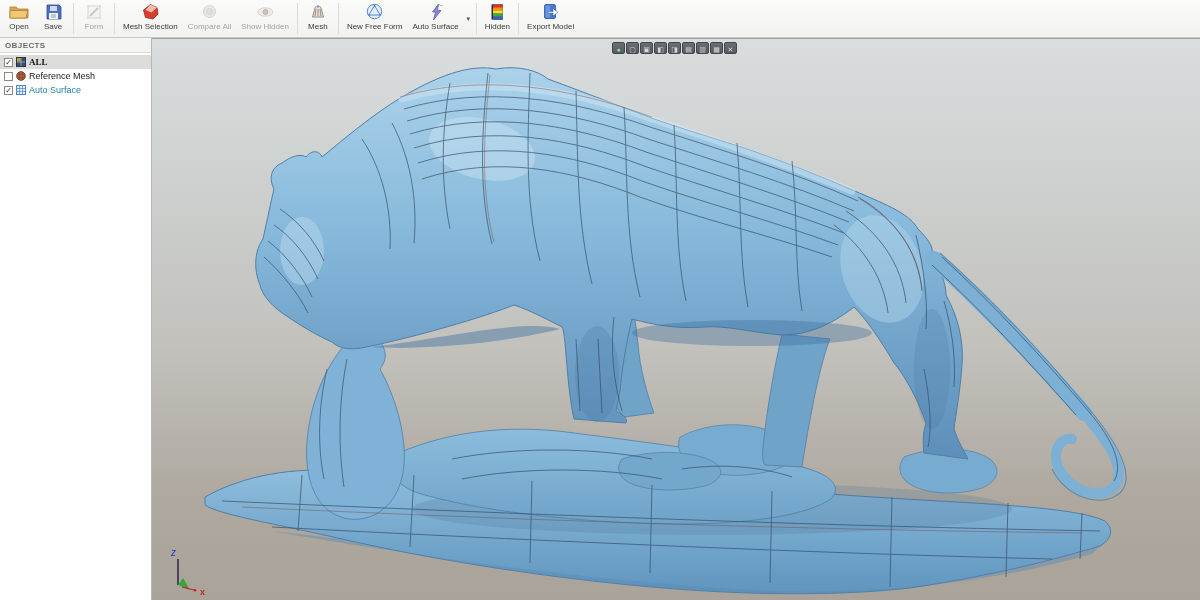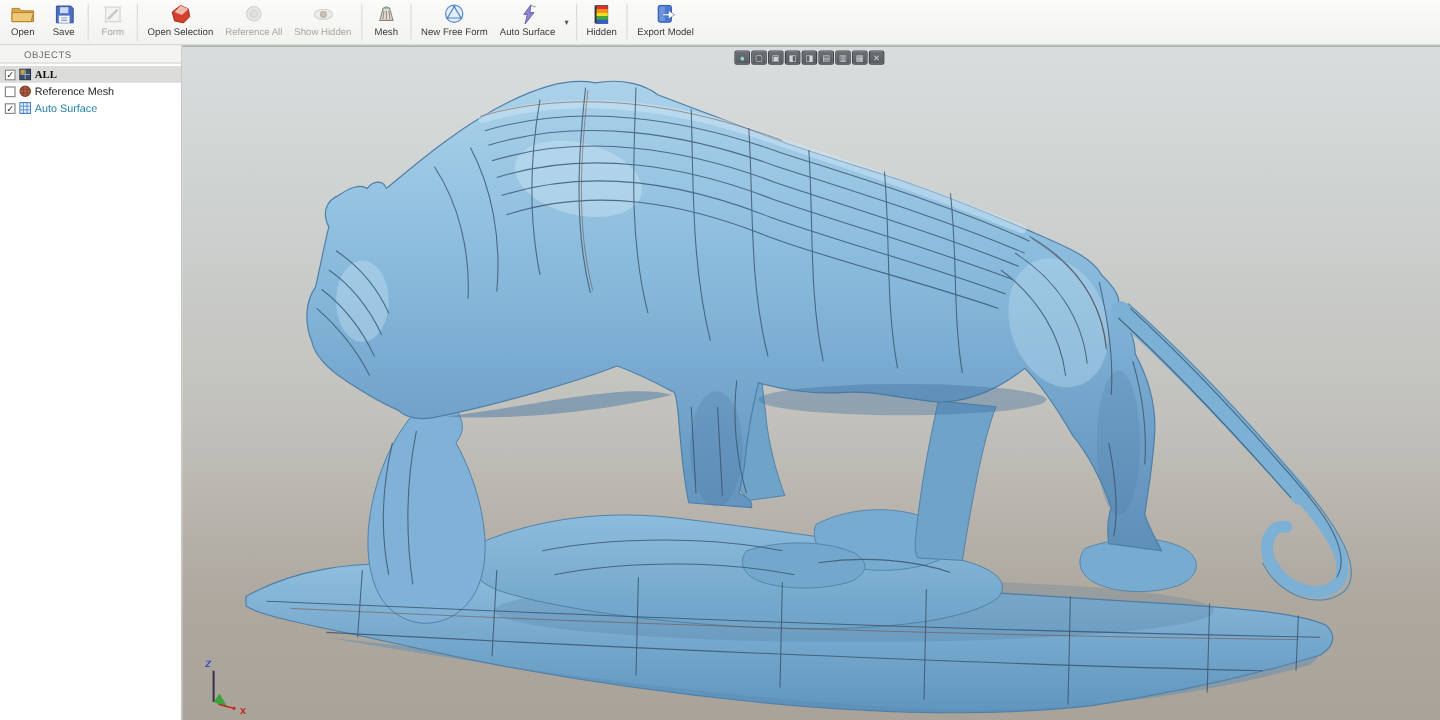--- a/index.html
+++ b/index.html
@@ -16,22 +16,22 @@
   .tb-label { font-size:8px; color:#3a3a3a; margin-top:1px; white-space:nowrap; }
   .tb-btn.disabled .tb-label { color:#a9a59f; }
   .tb-btn.disabled .tb-ico { opacity:.6; filter:grayscale(60%); }
   .tb-sep { width:1px; background:#dcdcd8; margin:3px 3px; }
   .tb-caret { display:flex; align-items:center; justify-content:center; width:9px;
     font-size:7px; color:#555; background:transparent; border:none; cursor:pointer; }
 
   
   .sidebar { position:absolute; left:0; top:38px; width:152px; height:562px;
     background:#ffffff; border-right:1px solid #b6b6b2; }
-  .sb-header { height:15px; line-height:15px; padding-left:20px; font-size:8px;
-    font-weight:normal; letter-spacing:.4px; color:#6a6a66;
+  .sb-header { height:15px; line-height:15px; padding-left:5px; font-size:8px;
+    font-weight:bold; letter-spacing:.4px; color:#6a6a66;
     background:#f4f4f2; border-bottom:1px solid #d7d7d3; }
   .tree { padding-top:2px; }
   .tree-row { display:flex; align-items:center; height:14px; font-size:9px; color:#222;
     padding-left:4px; cursor:default; }
   .tree-row.selected { background:#dcdcda; }
   .tree-row.child { }
   .cbx { width:9px; height:9px; border:1px solid #8a8a86; background:#fff; margin-right:3px;
     font-size:8px; line-height:7px; text-align:center; color:#333; flex:0 0 auto; }
   .t-ico { width:10px; height:10px; margin-right:3px; flex:0 0 auto; }
   .lbl-bold { font-weight:bold; color:#111;font-family:Liberation Serif, serif; }
@@ -100,31 +100,31 @@
 
   <div class="tb-sep"></div>
 
   <button class="tb-btn">
     <span class="tb-ico">
       <svg width="19" height="18" viewBox="0 0 19 18">
           <path d="M9.5,1.5 L16,4.5 L17,11 L12,16 L4.5,14.5 L2.5,7 Z" fill="#d5402c" stroke="#9c2a1a" stroke-width=".8"></path>
           <path d="M9.5,1.5 L16,4.5 L10.5,9.5 L4.5,7 Z" fill="#f3c9bd" opacity=".9"></path>
         </svg>
     </span>
-    <span class="tb-label">Open Selection</span>
+    <span class="tb-label">Mesh Selection</span>
   </button>
 
   <button class="tb-btn disabled">
     <span class="tb-ico">
       <svg width="17" height="17" viewBox="0 0 17 17">
           <circle cx="8.5" cy="8.5" r="6" fill="#e4ded6" stroke="#c3bcb2"></circle>
           <circle cx="8.5" cy="8.5" r="3" fill="#d6cec2" stroke="#c3bcb2"></circle>
         </svg>
     </span>
-    <span class="tb-label">Reference All</span>
+    <span class="tb-label">Compare All</span>
   </button>
 
   <button class="tb-btn disabled">
     <span class="tb-ico">
       <svg width="19" height="14" viewBox="0 0 19 14">
           <ellipse cx="9.5" cy="7" rx="7.5" ry="4.2" fill="#ece4da" stroke="#c8b9a8"></ellipse>
           <circle cx="9.5" cy="7" r="2.4" fill="#c09a82" stroke="#a58266"></circle>
         </svg>
     </span>
     <span class="tb-label">Show Hidden</span>

